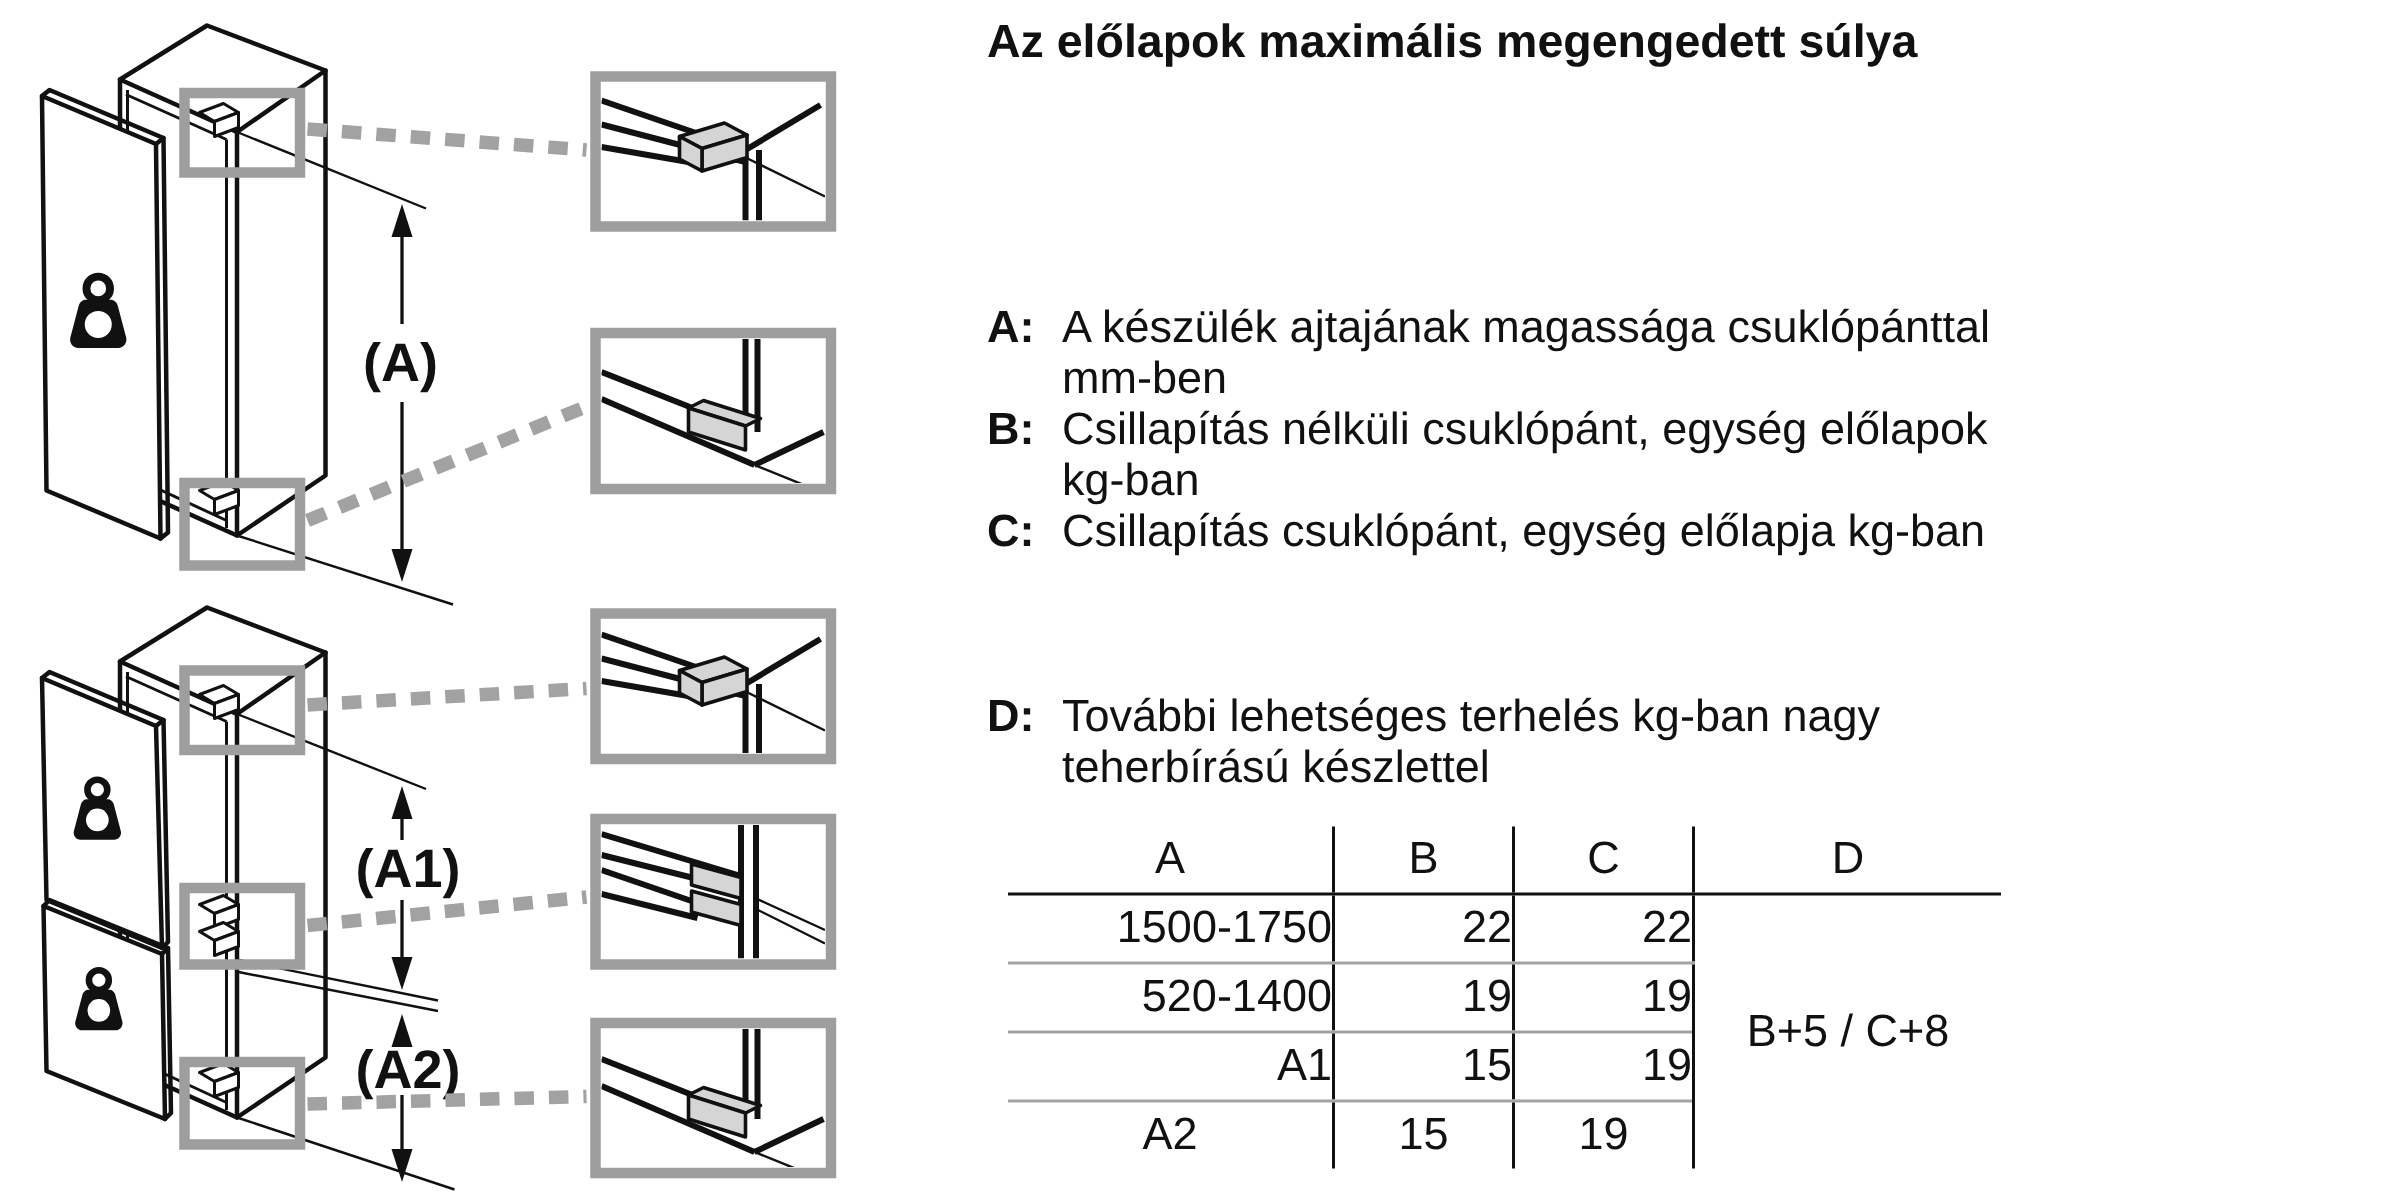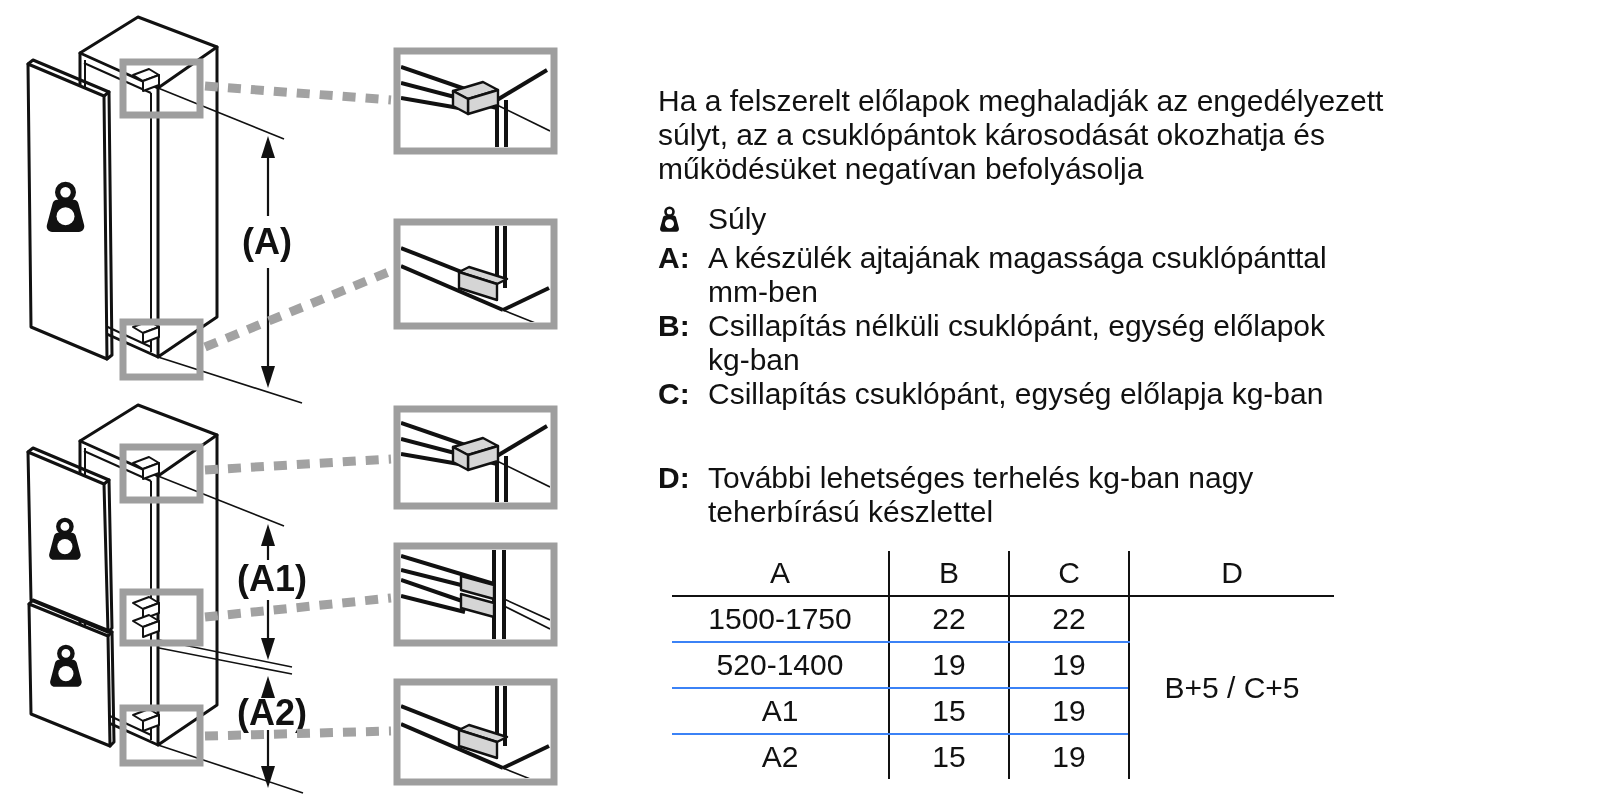--- a/index.html
+++ b/index.html
@@ -33,21 +33,21 @@
   .legend-row .ltext{white-space:pre-line;}
   .d-item{position:absolute;left:0;top:461px;}
   .wicon{padding-top:4px;}
   
   table.load{position:absolute;left:14px;top:551px;border-collapse:collapse;
     font-size:30px;text-align:center;table-layout:fixed;}
   table.load th,table.load td{height:44px;padding:0;font-weight:normal;}
   .ca{width:216px}.cb{width:118px}.cc{width:118px}.cd{width:204px}
   thead th{border-bottom:2px solid #111;font-weight:bold;}
   .vb{border-left:2px solid #111;}
-  .hb{border-bottom:2px solid #3b82f6;}
+  .hb{border-bottom:2px solid #a3a3a3;text-align:right;}
   .bcell{font-weight:bold;margin-top:37px;}
 </style>
 </head>
 <body>
 
 <svg class="diagram" width="640" height="800" viewBox="0 0 640 800">
   <defs>
 
     <g id="wt">
       <circle cx="30" cy="15" r="10.5" fill="none" stroke="#111" stroke-width="7"></circle>
@@ -193,34 +193,24 @@
         <use href="#det-mid" x="401" y="550"></use>
       </g>
     <rect class="dbox" x="397" y="682" width="157" height="100"></rect>
     <g clip-path="url(#cb5)">
         <use href="#det-bot" x="401" y="684"></use>
       </g>
   </g>
 </svg>
 
 <div class="right-col">
-
-  <p class="intro">Ha a felszerelt előlapok meghaladják az engedélyezett
-súlyt, az a csuklópántok károsodását okozhatja és
-működésüket negatívan befolyásolja</p>
+  <h1 class="title">Az előlapok maximális megengedett súlya</h1>
+
 
   <div class="legend">
-    <div class="legend-row">
-      <span class="prefix wicon">
-        <svg width="23" height="28" viewBox="0 0 60 74">
-            <use href="#wt"></use>
-          </svg>
-      </span>
-      <span class="ltext">Súly</span>
-    </div>
     <div class="legend-row">
       <span class="prefix">A:</span>
       <span class="ltext">A készülék ajtajának magassága csuklópánttal
 mm-ben</span>
     </div>
     <div class="legend-row">
       <span class="prefix">B:</span>
       <span class="ltext">Csillapítás nélküli csuklópánt, egység előlapok
 kg-ban</span>
     </div>
@@ -243,21 +233,21 @@
         <th class="cb vb">B</th>
         <th class="cc vb">C</th>
         <th class="cd vb">D</th>
       </tr>
     </thead>
     <tbody>
       <tr>
         <td class="ca hb">1500-1750</td>
         <td class="cb vb hb">22</td>
         <td class="cc vb hb">22</td>
-        <td class="cd vb" rowspan="4">B+5 / C+5</td>
+        <td class="cd vb" rowspan="4">B+5 / C+8</td>
       </tr>
       <tr>
         <td class="ca hb">520-1400</td>
         <td class="cb vb hb">19</td>
         <td class="cc vb hb">19</td>
       </tr>
       <tr>
         <td class="ca hb bcell">A1</td>
         <td class="cb vb hb">15</td>
         <td class="cc vb hb">19</td>

